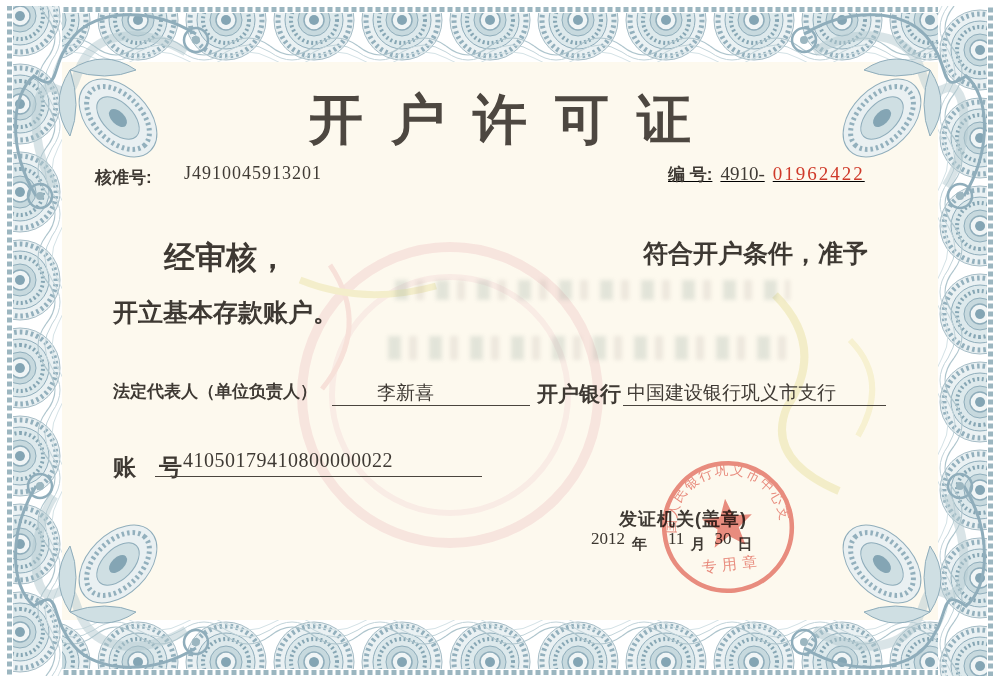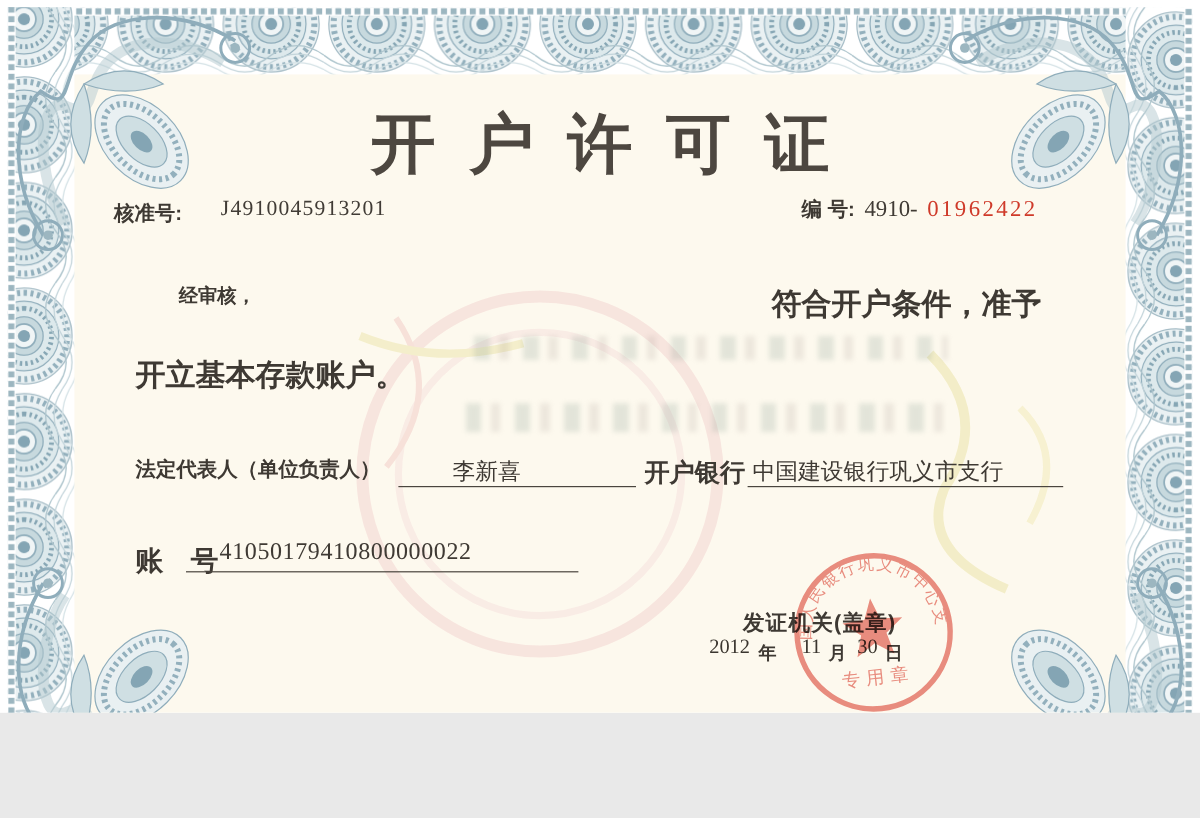--- a/index.html
+++ b/index.html
@@ -1,16 +1,16 @@
 <!DOCTYPE html>
 <html><head>
 <meta charset="utf-8">
 <style>
   html,body{margin:0;padding:0;background:#e9e9e9;}
-  .stage{position:relative;width:1000px;height:594px;background:#ffffff;overflow:hidden;
+  .stage{position:relative;width:1000px;height:682px;background:#bef264;overflow:hidden;
          font-family:"Liberation Sans",sans-serif;}
   .bg{position:absolute;inset:0;z-index:0;}
   
   .layer{position:absolute;inset:0;z-index:2;}
   .lbl{position:absolute;font-family:"Liberation Sans",sans-serif;font-weight:bold;color:#3e3933;}
   .val{position:absolute;font-family:"Liberation Serif",serif;color:#403b35;}
   .title{position:absolute;top:84px;left:0;width:100%;text-align:center;
          font-family:"Liberation Serif",serif;font-weight:bold;font-size:54px;color:#4d4740;
          letter-spacing:28px;padding-left:28px;box-sizing:border-box;}
   .uline{position:absolute;border-bottom:1.6px solid #4a453e;box-sizing:border-box;}
@@ -117,27 +117,27 @@
 
   <div class="ghost" style="left:395px;top:280px;width:395px;height:20px;"></div>
   <div class="ghost" style="left:388px;top:336px;width:410px;height:24px;"></div>
 
   <div class="layer">
     <div class="title">开户许可证</div>
 
     <span class="lbl" style="left:95px;top:166px;font-size:17px;">核准号:</span>
     <span class="val" style="left:184px;top:163px;font-size:18px;letter-spacing:1px;">J4910045913201</span>
 
-    <div class="serialrow" style="left:668px;top:163px;">
+    <div class="serialrow" style="left:668px;top:163px;text-decoration:underline;">
       <span class="lbl" style="position:static;font-size:17px;">编 号:</span>
       <span class="val" style="position:static;font-size:19px;margin-left:8px;">4910-</span>
       <span class="val red" style="position:static;font-size:19px;margin-left:8px;letter-spacing:2px;">01962422</span>
     </div>
 
-    <span class="lbl" style="left:149px;top:237px;font-size:16px;">经审核，</span>
+    <span class="lbl" style="left:164px;top:237px;font-size:31px;">经审核，</span>
     <span class="lbl" style="left:643px;top:237px;font-size:25px;">符合开户条件，准予</span>
 
     <span class="lbl" style="left:113px;top:296px;font-size:25px;">开立基本存款账户。</span>
 
     <span class="lbl" style="left:113px;top:380px;font-size:17px;">法定代表人（单位负责人）</span>
     <div class="uline" style="left:332px;top:376px;width:198px;height:30px;padding-left:33px;">
       <span class="fill" style="font-size:19px;padding:4px 0 0 12px;">李新喜</span>
     </div>
     <span class="lbl" style="left:537px;top:380px;font-size:21px;">开户银行</span>
     <div class="uline" style="left:623px;top:376px;width:263px;height:30px;">

